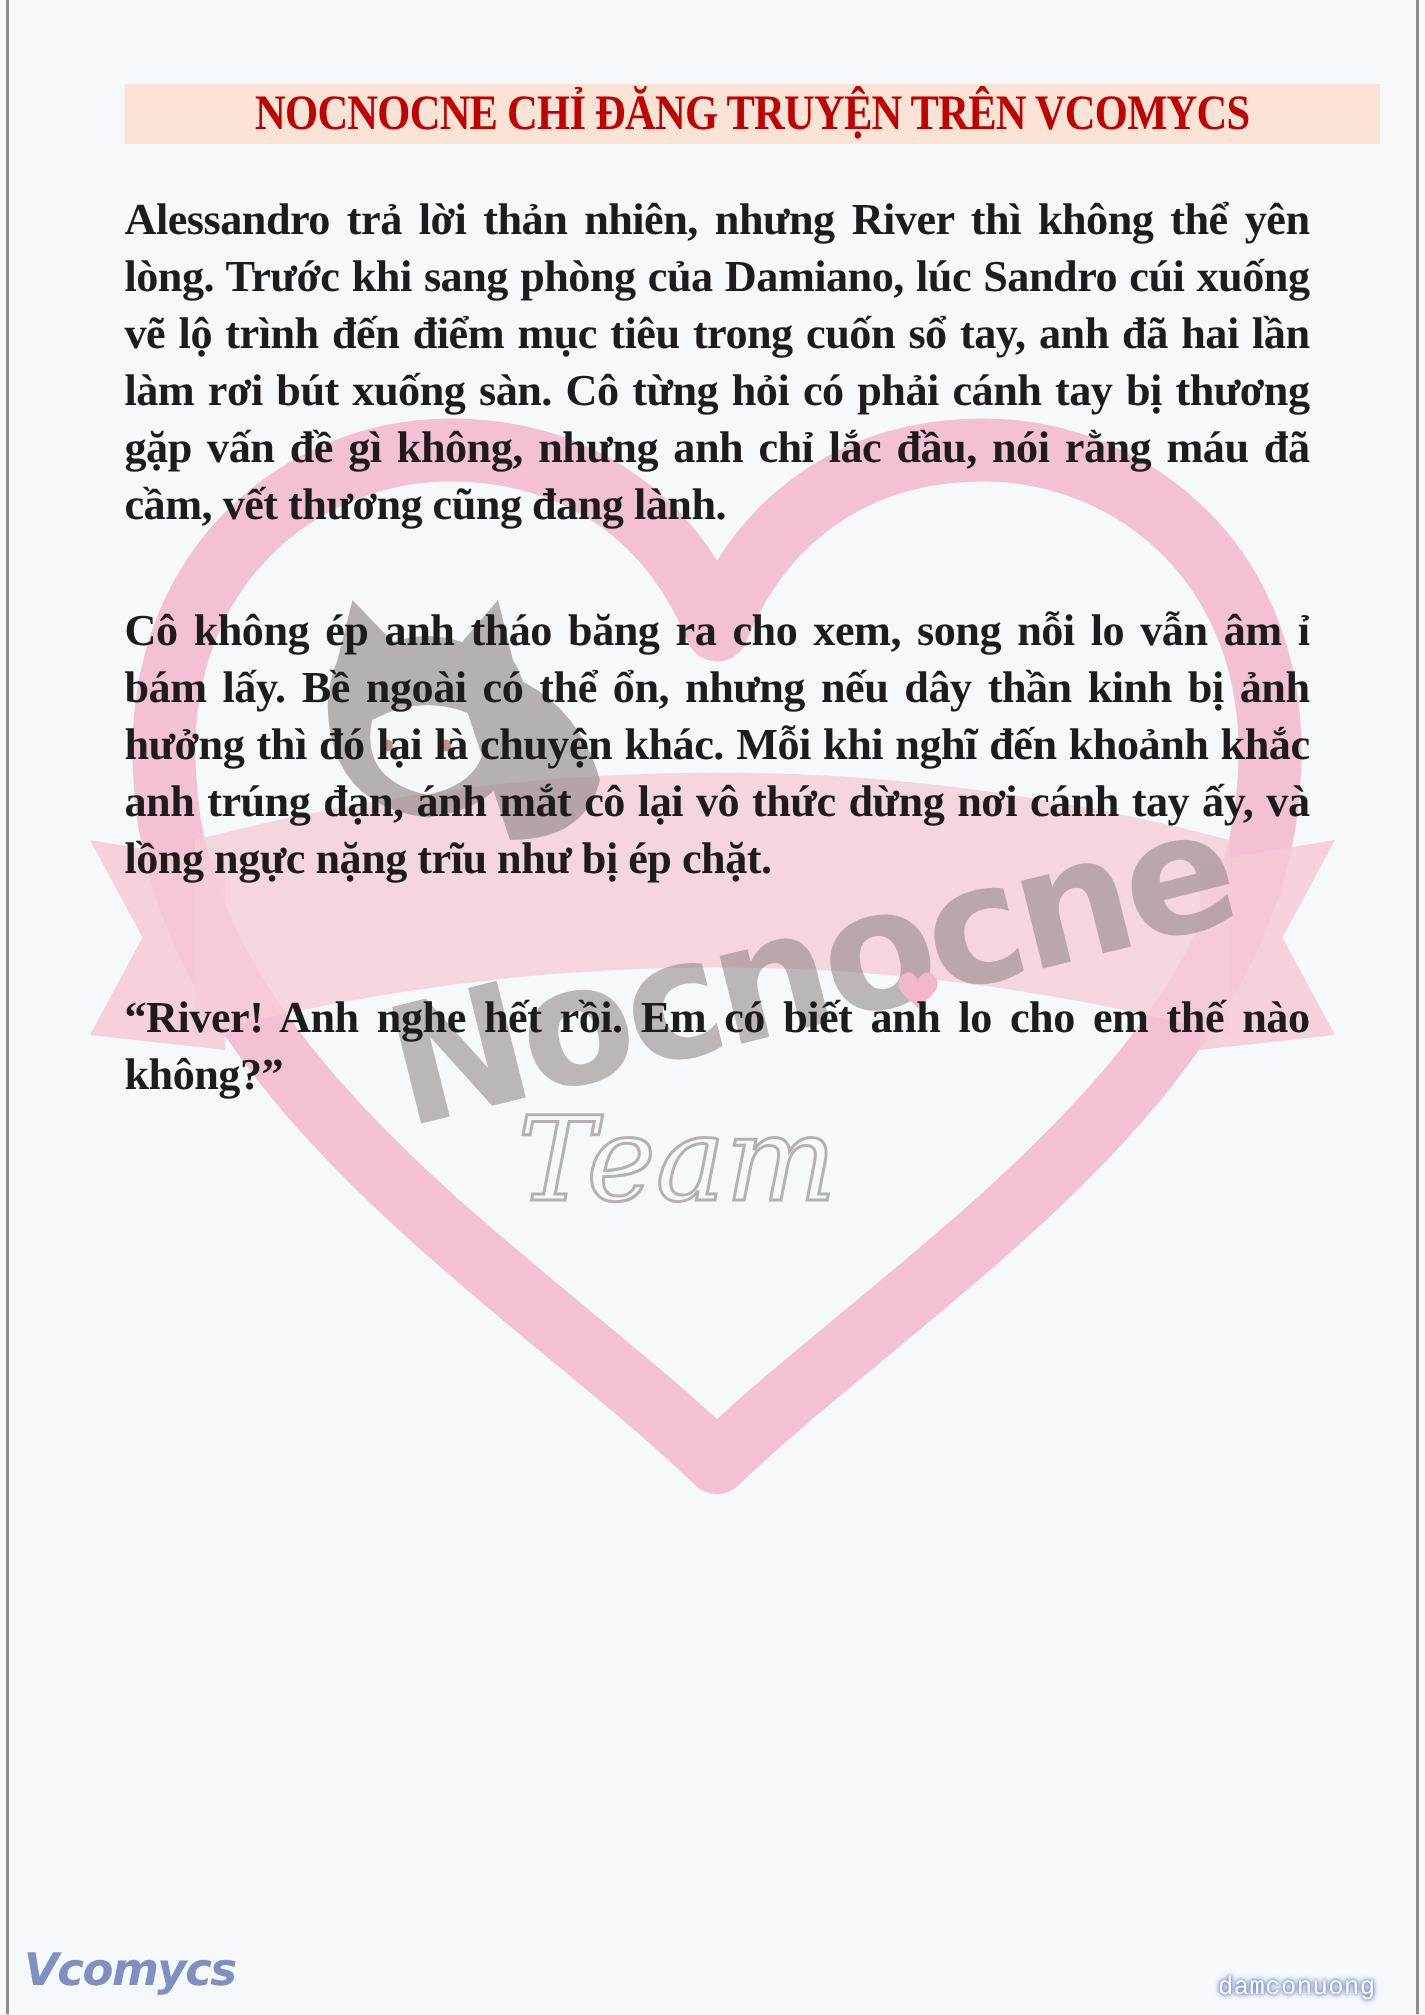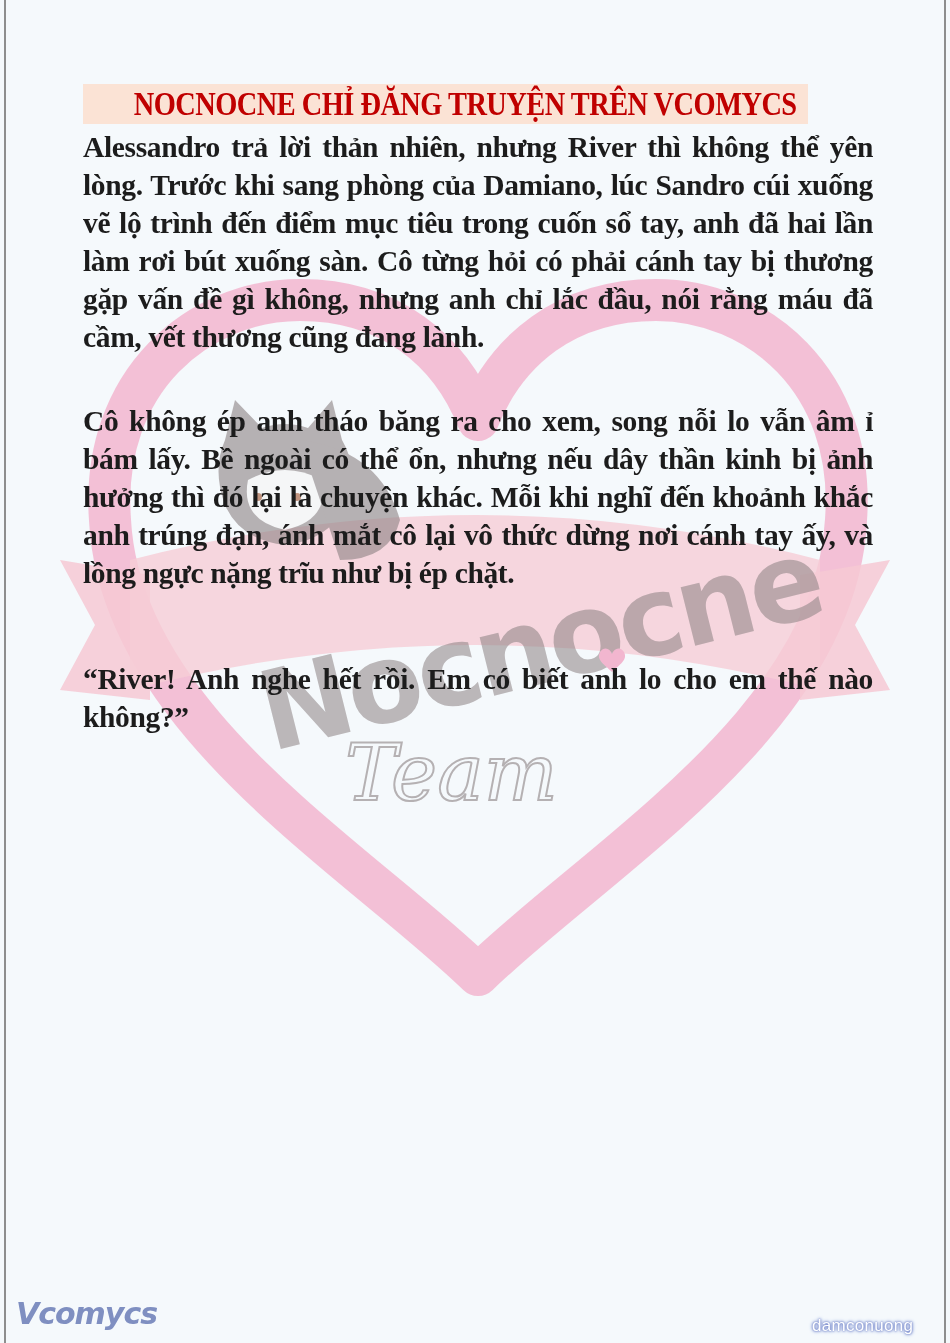--- a/index.html
+++ b/index.html
@@ -36,25 +36,24 @@
       top: 0;
       width: 950px;
       height: 1343px;
       pointer-events: none;
       z-index: 1;
     }
     .header {
       position: absolute;
       left: 83px;
       top: 56px;
-      width: 725px;
+      width: 837px;
       height: 40px;
       background: #fbe3d5;
       z-index: 2;
-      margin-top: 28px;
     }
     .header-text {
       display: block;
       width: 100%;
       text-align: center;
       font-family: "Liberation Serif", "DejaVu Serif", serif;
       font-weight: bold;
       font-size: 33px;
       line-height: 40px;
       color: #c00000;
@@ -92,21 +91,21 @@
       font-weight: bold;
       font-size: 30px;
       color: #7f8fc1;
       letter-spacing: -1px;
     }
     .footer-credit {
       position: absolute;
       left: 812px;
       top: 1316px;
       z-index: 2;
-      font-family: Liberation Sans, sans-serif;
+      font-family: Liberation Mono, monospace;
       font-size: 17px;
       color: #ffffff;
       letter-spacing: 0.3px;
       text-shadow: 0 0 2px #6d80c9, 0 0 3px #6d80c9, 0 0 4px #8b9ad6;
     }
   </style>
 </head>
 <body>
 
 <div class="page-border-left"></div>

